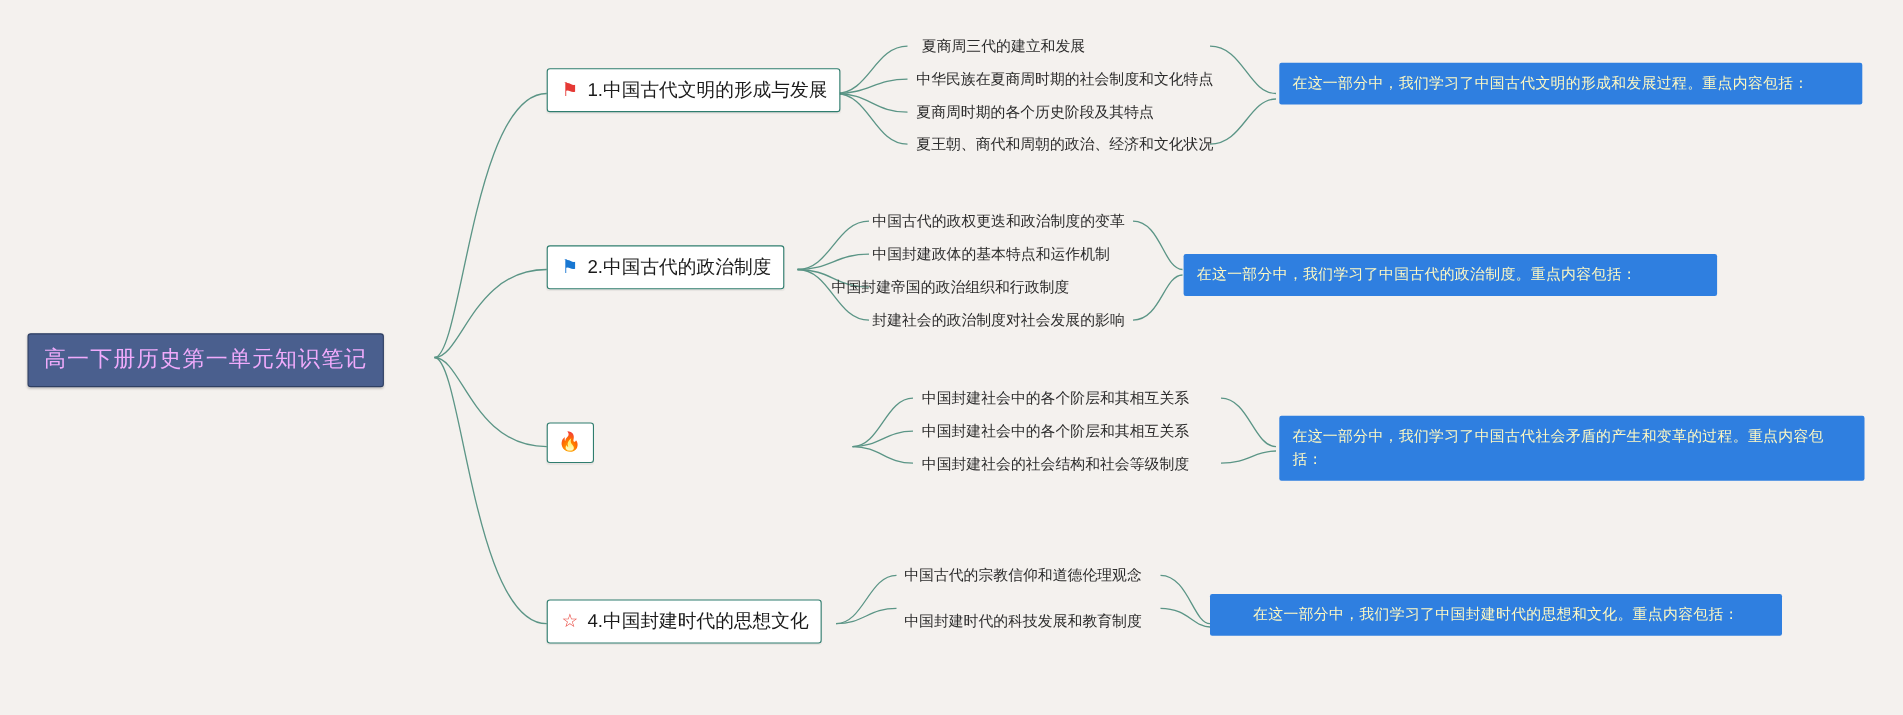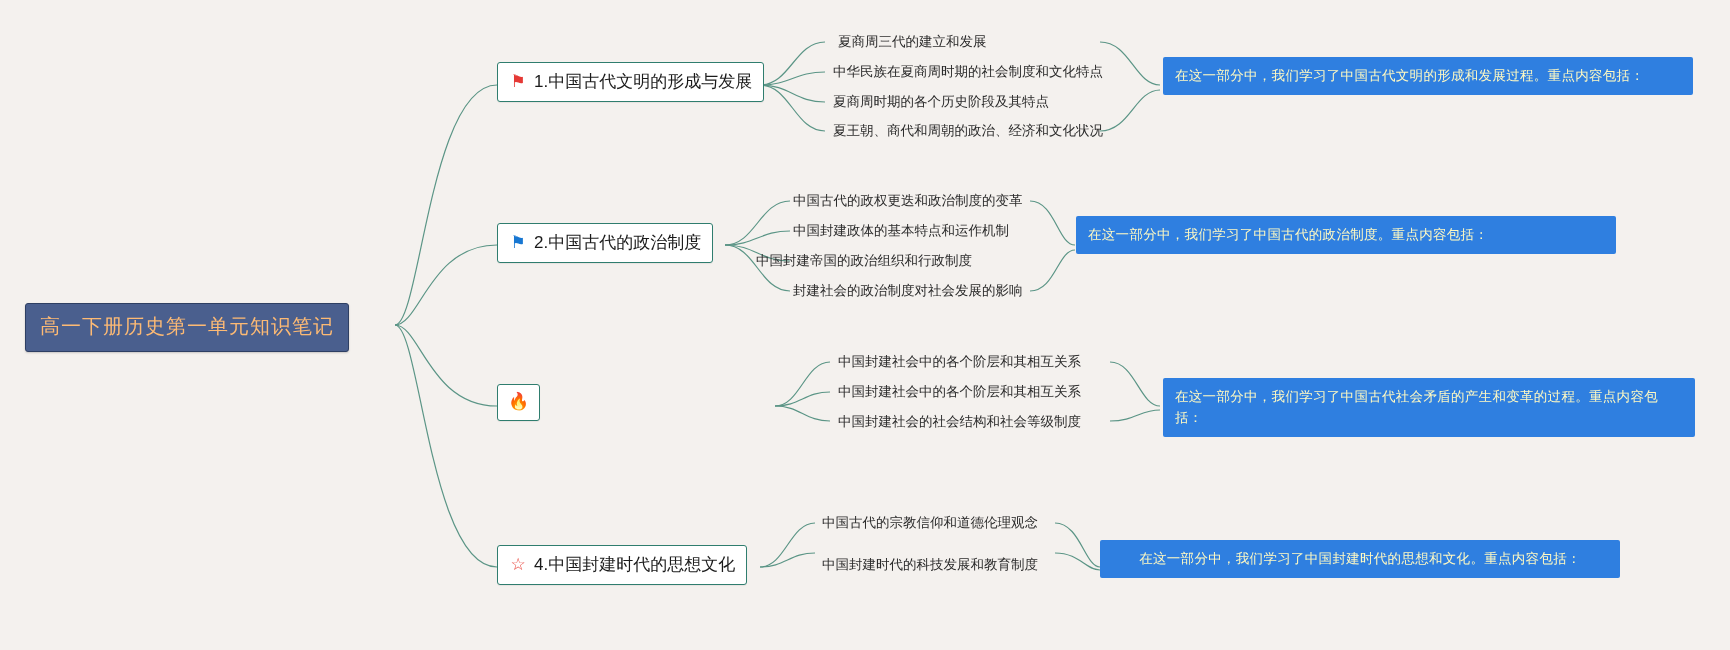--- a/index.html
+++ b/index.html
@@ -29,21 +29,21 @@
   }
   .node {
     position: absolute;
     box-sizing: border-box;
   }
   
   .root-node {
     background: #4a5f8e;
     border: 1px solid #2e3f63;
     border-radius: 3px;
-    color: #fdba74;
+    color: #f0abfc;
     font-size: 20px;
     letter-spacing: 1px;
     padding: 9px 14px 11px 14px;
     white-space: nowrap;
     box-shadow: 0 1px 2px rgba(0,0,0,0.18);
   }
   
   .branch-node {
     background: #ffffff;
     border: 1px solid #2f7d6e;
@@ -146,21 +146,21 @@
   <div class="note-box" style="left:1163px; top:57px; width:530px;">在这一部分中，我们学习了中国古代文明的形成和发展过程。重点内容包括：</div>
 
   <div class="node branch-node" style="left:497px; top:223px;">
     <span class="branch-icon" style="color:#1877d2;">⚑</span>
     <span>2.中国古代的政治制度</span>
   </div>
   <div class="leaf-node" style="left:793px; top:192px;">中国古代的政权更迭和政治制度的变革</div>
   <div class="leaf-node" style="left:793px; top:222px;">中国封建政体的基本特点和运作机制</div>
   <div class="leaf-node" style="left:756px; top:252px;">中国封建帝国的政治组织和行政制度</div>
   <div class="leaf-node" style="left:793px; top:282px;">封建社会的政治制度对社会发展的影响</div>
-  <div class="note-box" style="left:1076px; top:216px; width:540px;">在这一部分中，我们学习了中国古代的政治制度。重点内容包括：</div>
+  <div class="note-box" style="left:1076px; top:231px; width:485px;">在这一部分中，我们学习了中国古代的政治制度。重点内容包括：</div>
 
   <div class="node branch-node" style="left:497px; top:384px;">
     <span class="branch-icon" style="color:#1e88e5;">🔥</span>
   </div>
   <div class="leaf-node" style="left:838px; top:353px;">中国封建社会中的各个阶层和其相互关系</div>
   <div class="leaf-node" style="left:838px; top:383px;">中国封建社会中的各个阶层和其相互关系</div>
   <div class="leaf-node" style="left:838px; top:413px;">中国封建社会的社会结构和社会等级制度</div>
   <div class="note-box" style="left:1163px; top:378px; width:532px;">在这一部分中，我们学习了中国古代社会矛盾的产生和变革的过程。重点内容包括：</div>
 
   <div class="node branch-node" style="left:497px; top:545px;">

